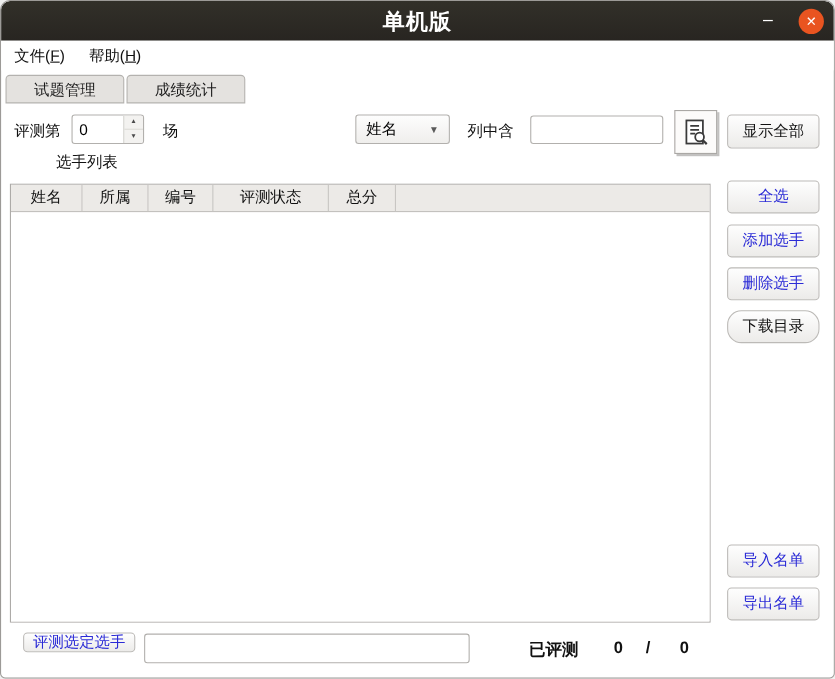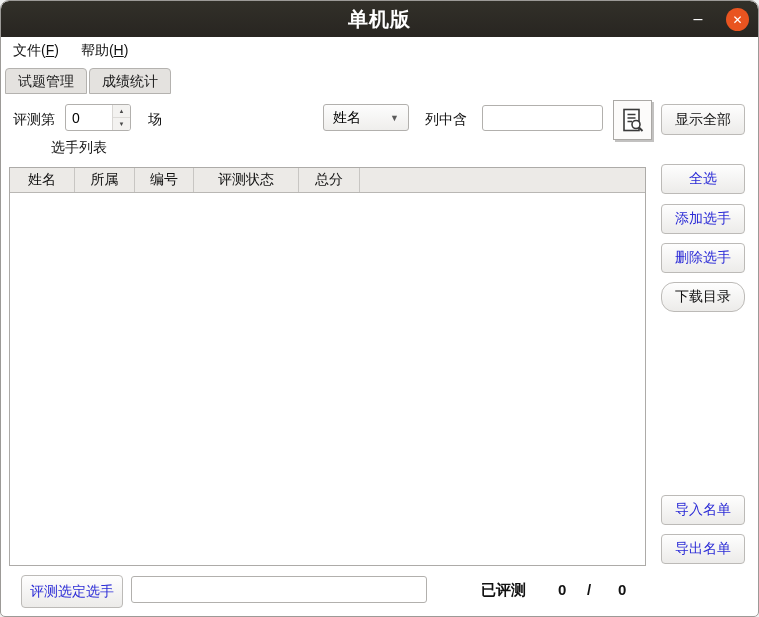--- a/index.html
+++ b/index.html
@@ -37,21 +37,21 @@
   }
   .menu-item { font-size:14px; color:#111111; margin-right:22px; }
   .menu-item .u { text-decoration:underline; }
 
   
   .tabbar {
     position:absolute; top:62px; left:0; right:0; height:33px;
     display:flex; align-items:flex-end; padding-left:4px;
   }
   .tab {
-    height:26px; line-height:25px; padding:0 12px; margin-right:2px; margin-bottom:2px;
+    height:26px; line-height:25px; padding:0 25px; margin-right:2px; margin-bottom:2px;
     background:#e4e2df; border:1px solid #b4b2af; border-radius:4px 4px 0 0;
     font-size:14px; color:#1a1a1a; cursor:default;
   }
   .tab.active {
     height:33px; line-height:31px; margin-bottom:0; background:#ffffff;
     border-bottom:none; position:relative; z-index:2;
   }
 
   
   .lbl { position:absolute; font-size:14px; color:#111111; }
@@ -101,21 +101,21 @@
   }
   .thead { height:25px; background:#eceae7; border-bottom:1px solid #b9b7b4; display:flex; }
   .th {
     border-right:1px solid #c8c6c3; display:flex; align-items:center; justify-content:center;
     font-size:14px; color:#111111; cursor:default;
   }
   .c0{width:65px} .c1{width:60px} .c2{width:59px} .c3{width:105px} .c4{width:61px}
   .tbody { position:absolute; top:25px; bottom:0; left:0; right:0; background:#ffffff; }
 
   
-  .footer-btn { left:20px; top:574px; width:102px; height:33px; }
+  .footer-btn { left:20px; top:574px; width:102px; height:18px; }
   .footer-input { left:130px; top:575px; width:296px; height:27px; }
   .footer-text { position:absolute; top:580px; font-size:15px; font-weight:700; color:#111111; }
 </style>
 </head>
 <body>
 
 <div class="window">
 
   <div class="titlebar">
     <span class="title-text">单机版</span>

